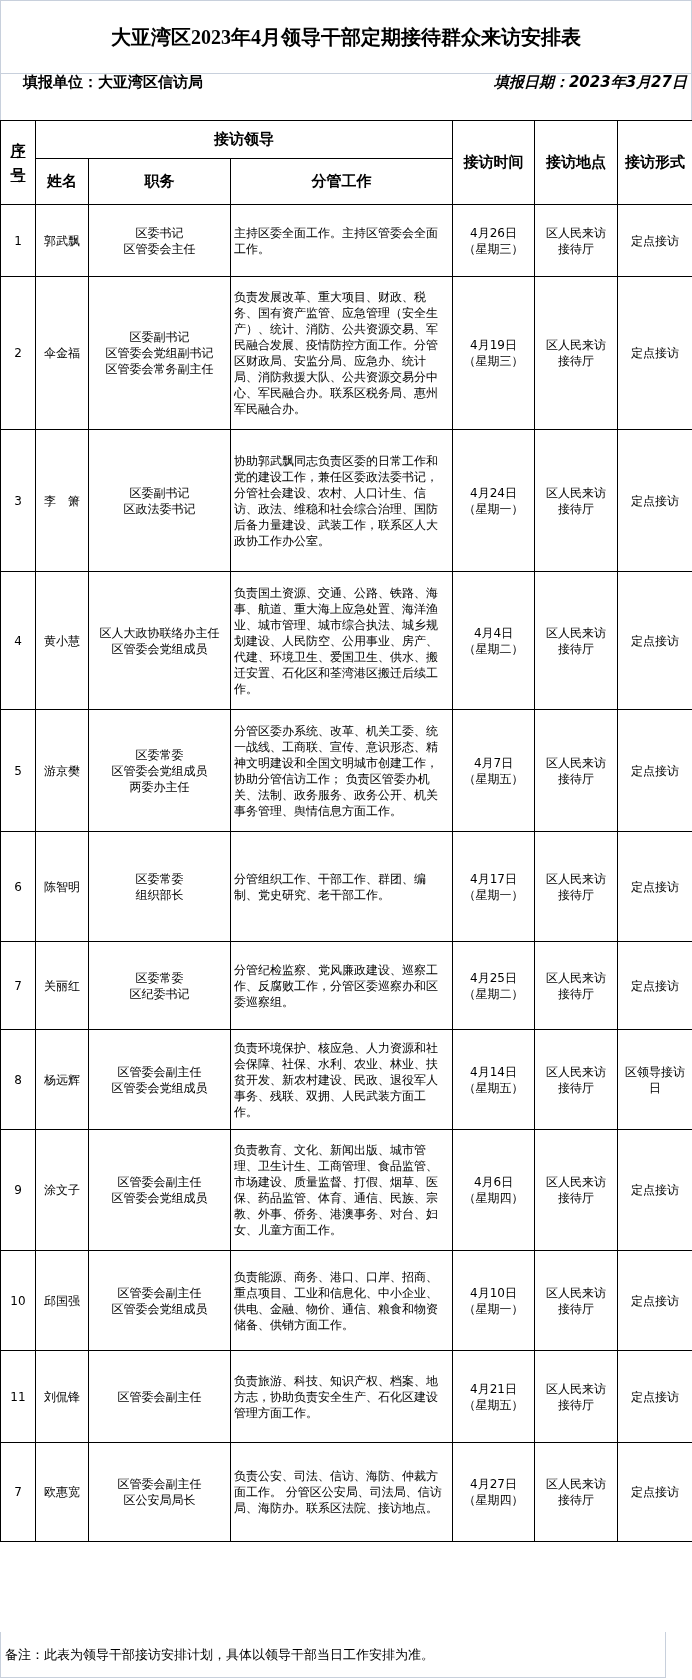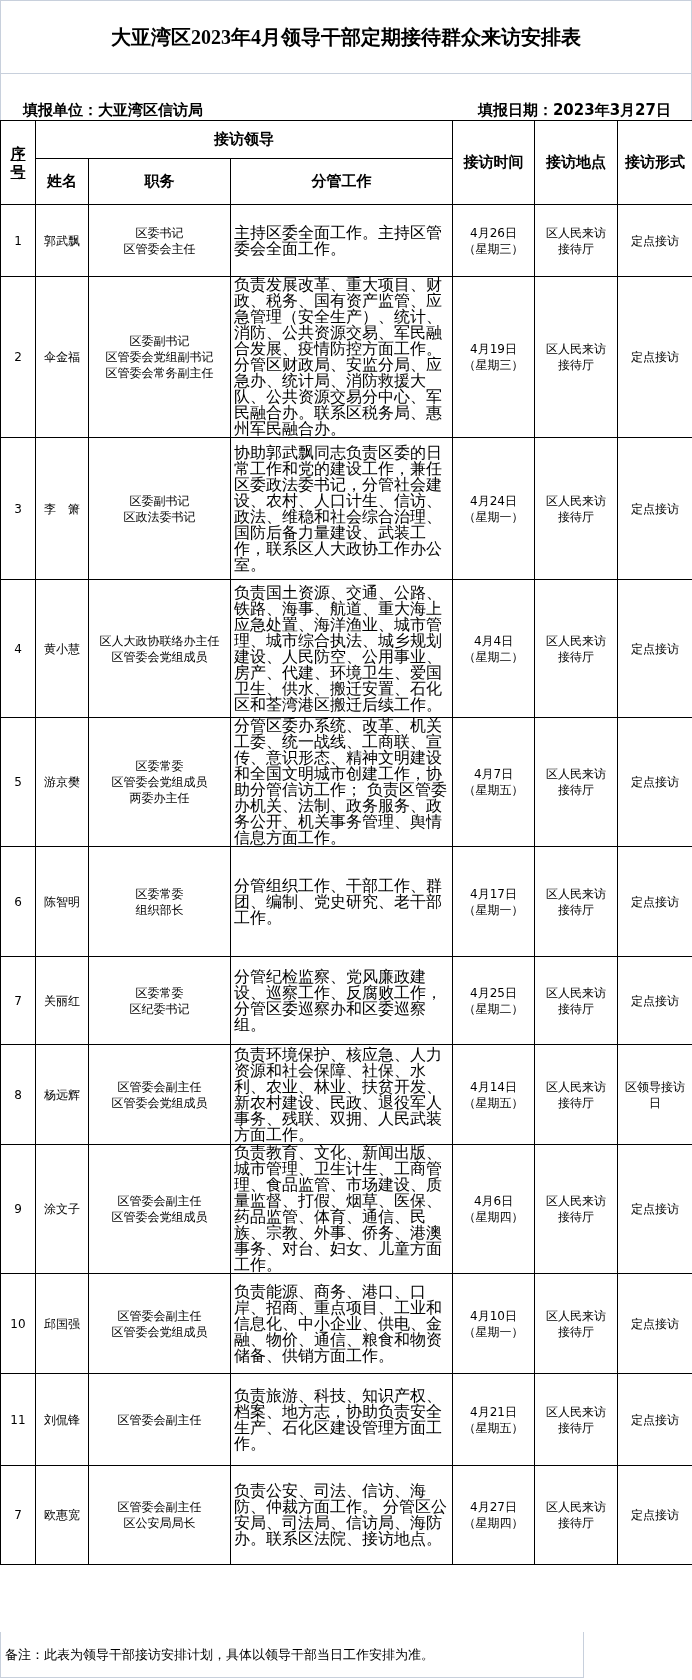--- a/index.html
+++ b/index.html
@@ -7,33 +7,33 @@
          font-family: "DejaVu Sans", "Liberation Sans", sans-serif; color: #000; }
   .sheet { position: absolute; left: 0; top: 0; width: 692px; height: 1680px; }
   .title-row { position: absolute; left: 0; top: 0; width: 690px; height: 72px;
                border-left: 1px solid #c8d0dc; border-right: 1px solid #c8d0dc;
                border-top: 1px solid #c8d0dc; border-bottom: 1px solid #c8d0dc;
                display: flex; align-items: center; justify-content: center; }
   .title { font-family: Liberation Serif, serif; font-weight: bold;
            font-size: 20px; letter-spacing: 0px; }
   .info-row { position: absolute; left: 0; top: 73px; width: 690px; height: 47px;
               border-left: 1px solid #c8d0dc; border-right: 1px solid #c8d0dc;
-              display: flex; align-items: flex-end; justify-content: space-between;
+              display: flex; align-items: flex-start; justify-content: space-between;
               font-size: 15px; font-weight: bold; }
   .info-left { padding-left: 22px; }
-  .info-right { padding-right: 20px; }
+  .info-right { padding-right: 4px; font-style: italic; }
   table.grid { position: absolute; left: 0; top: 120px; border-collapse: collapse;
                table-layout: fixed; width: 692px; }
   table.grid td, table.grid th { border: 1.5px solid #000; padding: 0; vertical-align: middle; }
   th { font-weight: bold; font-size: 15px; }
   td { font-size: 12px; line-height: 16px; }
   .c { text-align: center; }
-  .duty { text-align: left; padding: 0 3px 0 3px !important; font-size: 16px; line-height: 16px; }
+  .duty { text-align: left; padding: 0 3px 0 3px !important; font-size: 12px; line-height: 16px; }
   .pos-line, .date-line { display: block; }
-  .footer { position: absolute; left: 0; top: 1632px; width: 584px; height: 46px;
+  .footer { position: absolute; left: 0; top: 1632px; width: 666px; height: 46px;
             border-left: 1px solid #c8d0dc; border-right: 1px solid #c8d0dc;
             border-bottom: 1px solid #c8d0dc;
             display: flex; align-items: center; font-size: 13px; padding-left: 4px; box-sizing: border-box; }
 </style>
 </head>
 <body>
 
 <div class="sheet">
   <div class="title-row">
     <div class="title">大亚湾区2023年4月领导干部定期接待群众来访安排表</div>
@@ -48,21 +48,21 @@
       <col style="width:35px">
         <col style="width:53px">
         <col style="width:142px">
         <col style="width:222px">
       <col style="width:82px">
         <col style="width:83px">
         <col style="width:75px">
     </colgroup>
     <thead>
       <tr style="height:38px">
-        <th rowspan="2" class="c"><span style="display:inline-block;width:16px;line-height:18px;text-decoration:underline;">序号</span></th>
+        <th rowspan="2" class="c"><span style="display:inline-block;width:16px;line-height:24px;text-decoration:underline;">序号</span></th>
         <th colspan="3" class="c">接访领导</th>
         <th rowspan="2" class="c">接访时间</th>
         <th rowspan="2" class="c">接访地点</th>
         <th rowspan="2" class="c">接访形式</th>
       </tr>
       <tr style="height:46px">
         <th class="c">姓名</th>
         <th class="c">职务</th>
         <th class="c">分管工作</th>
       </tr>

